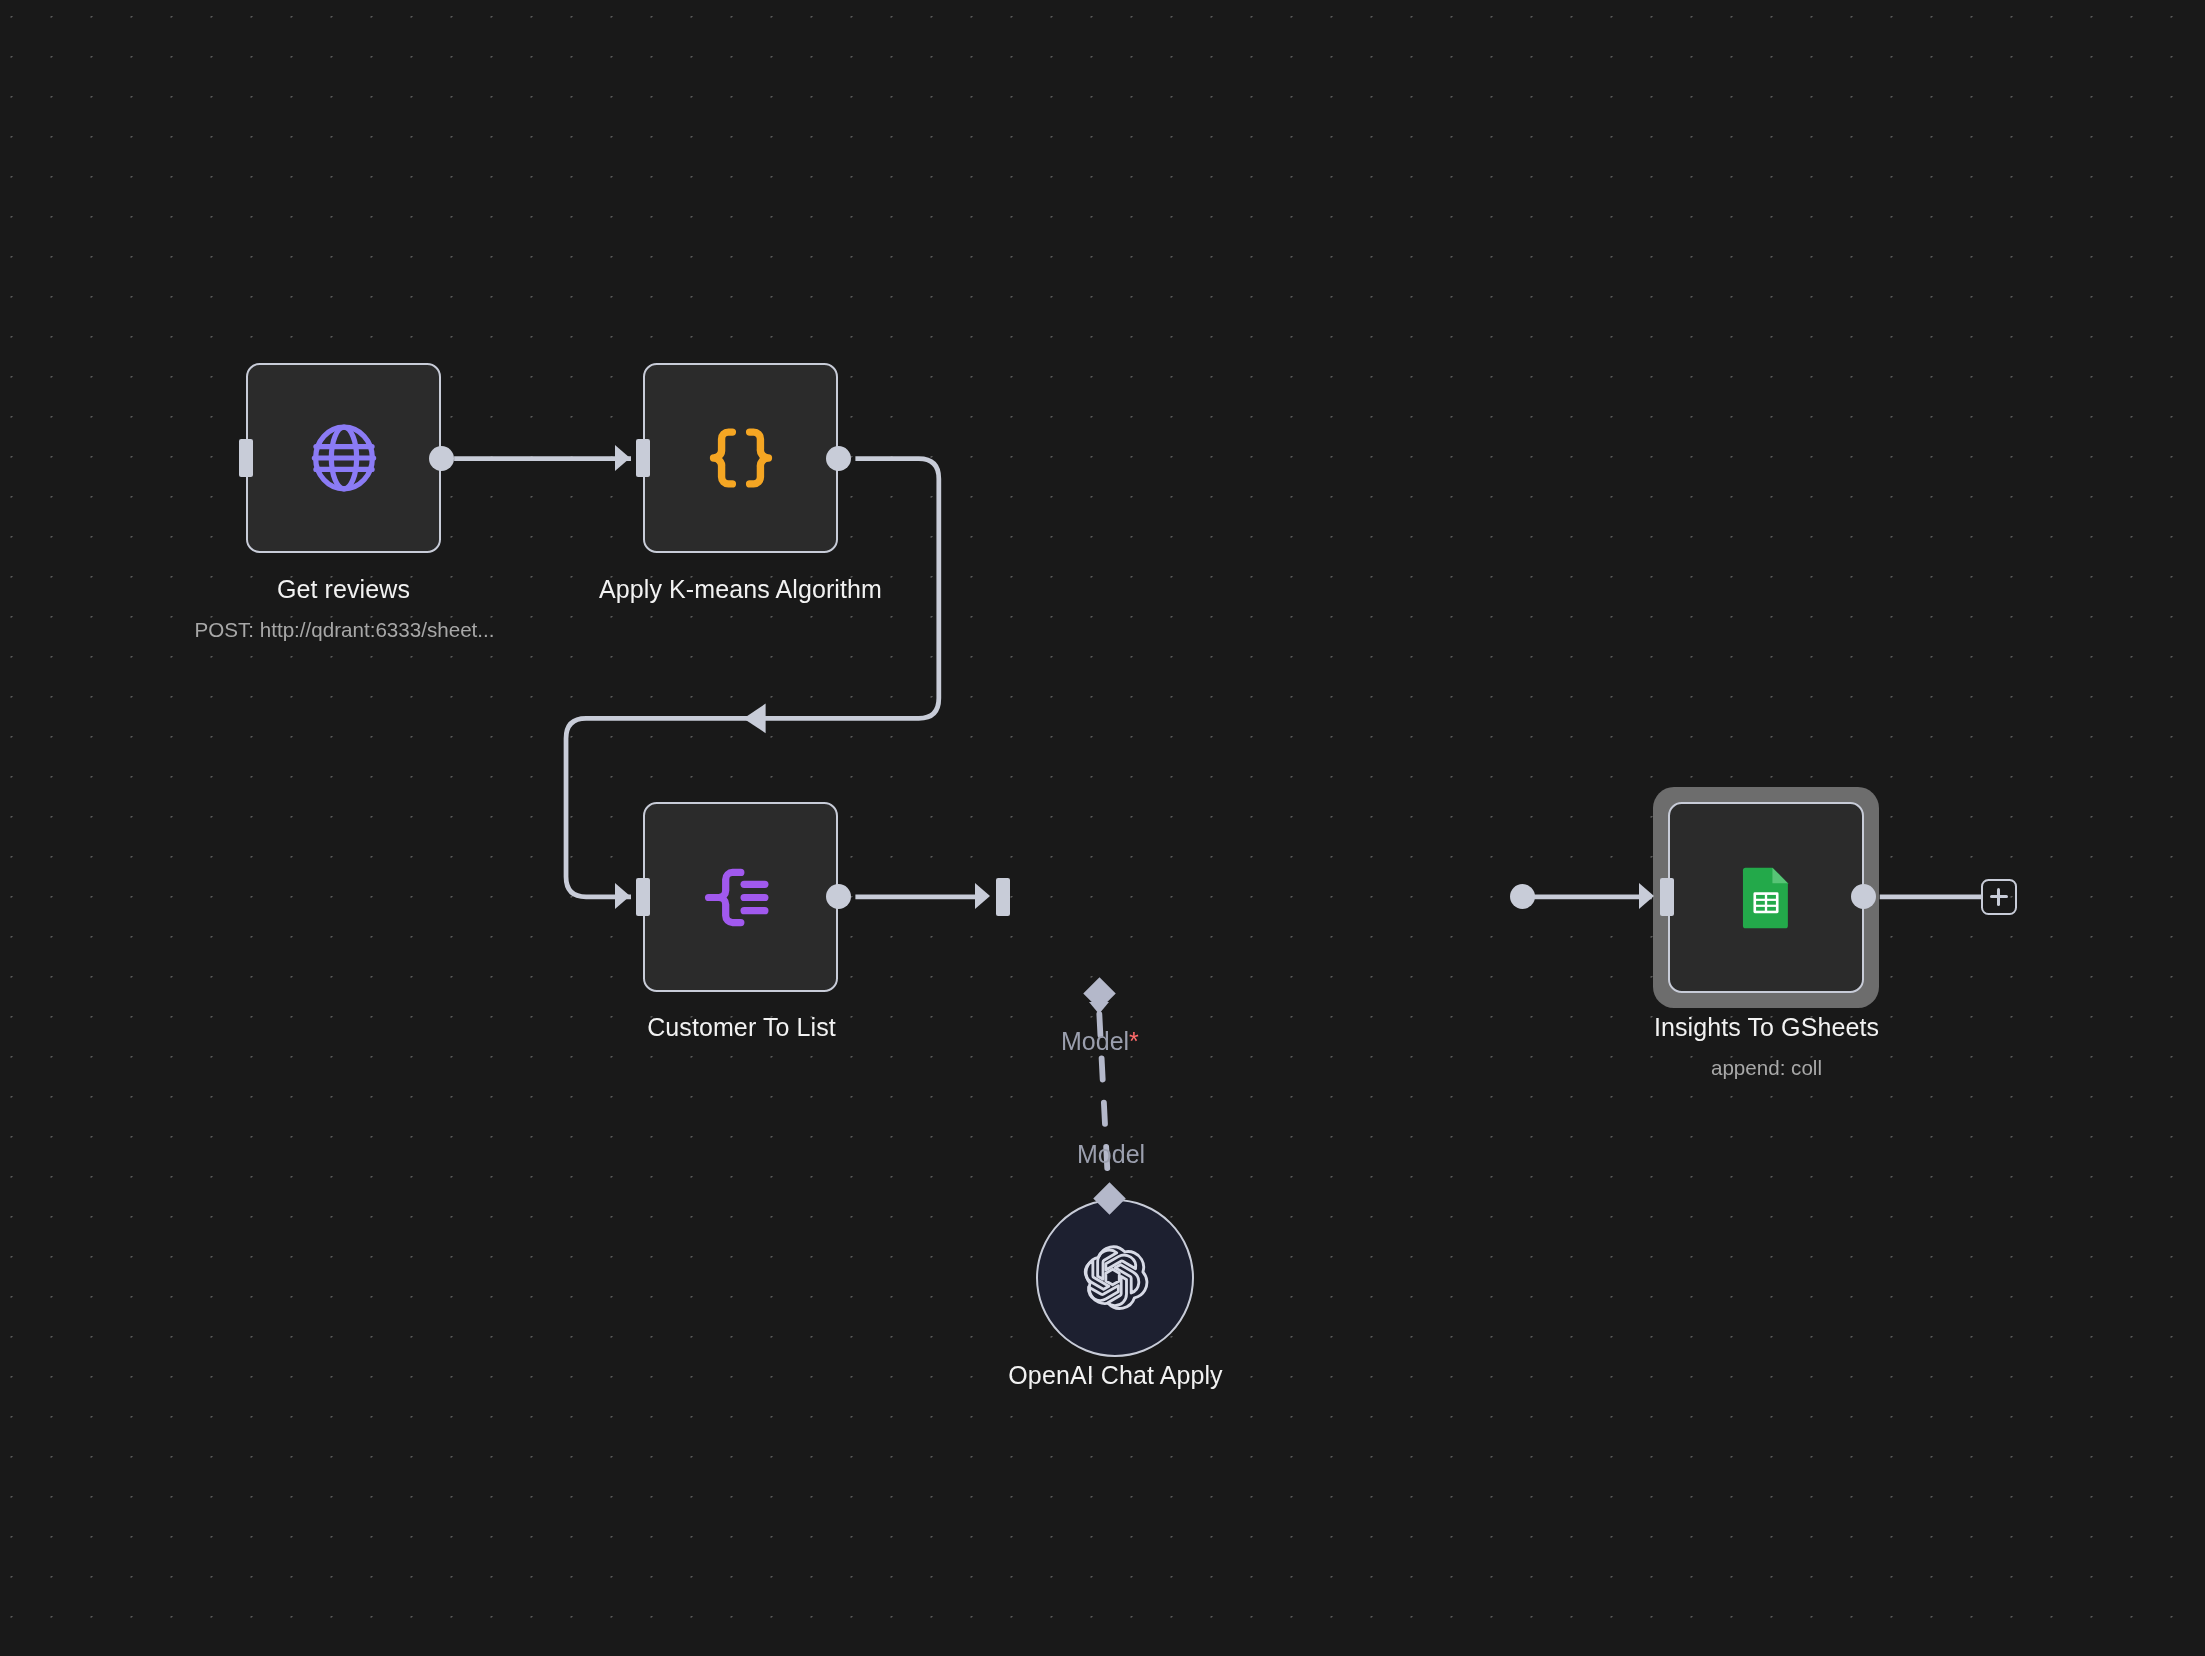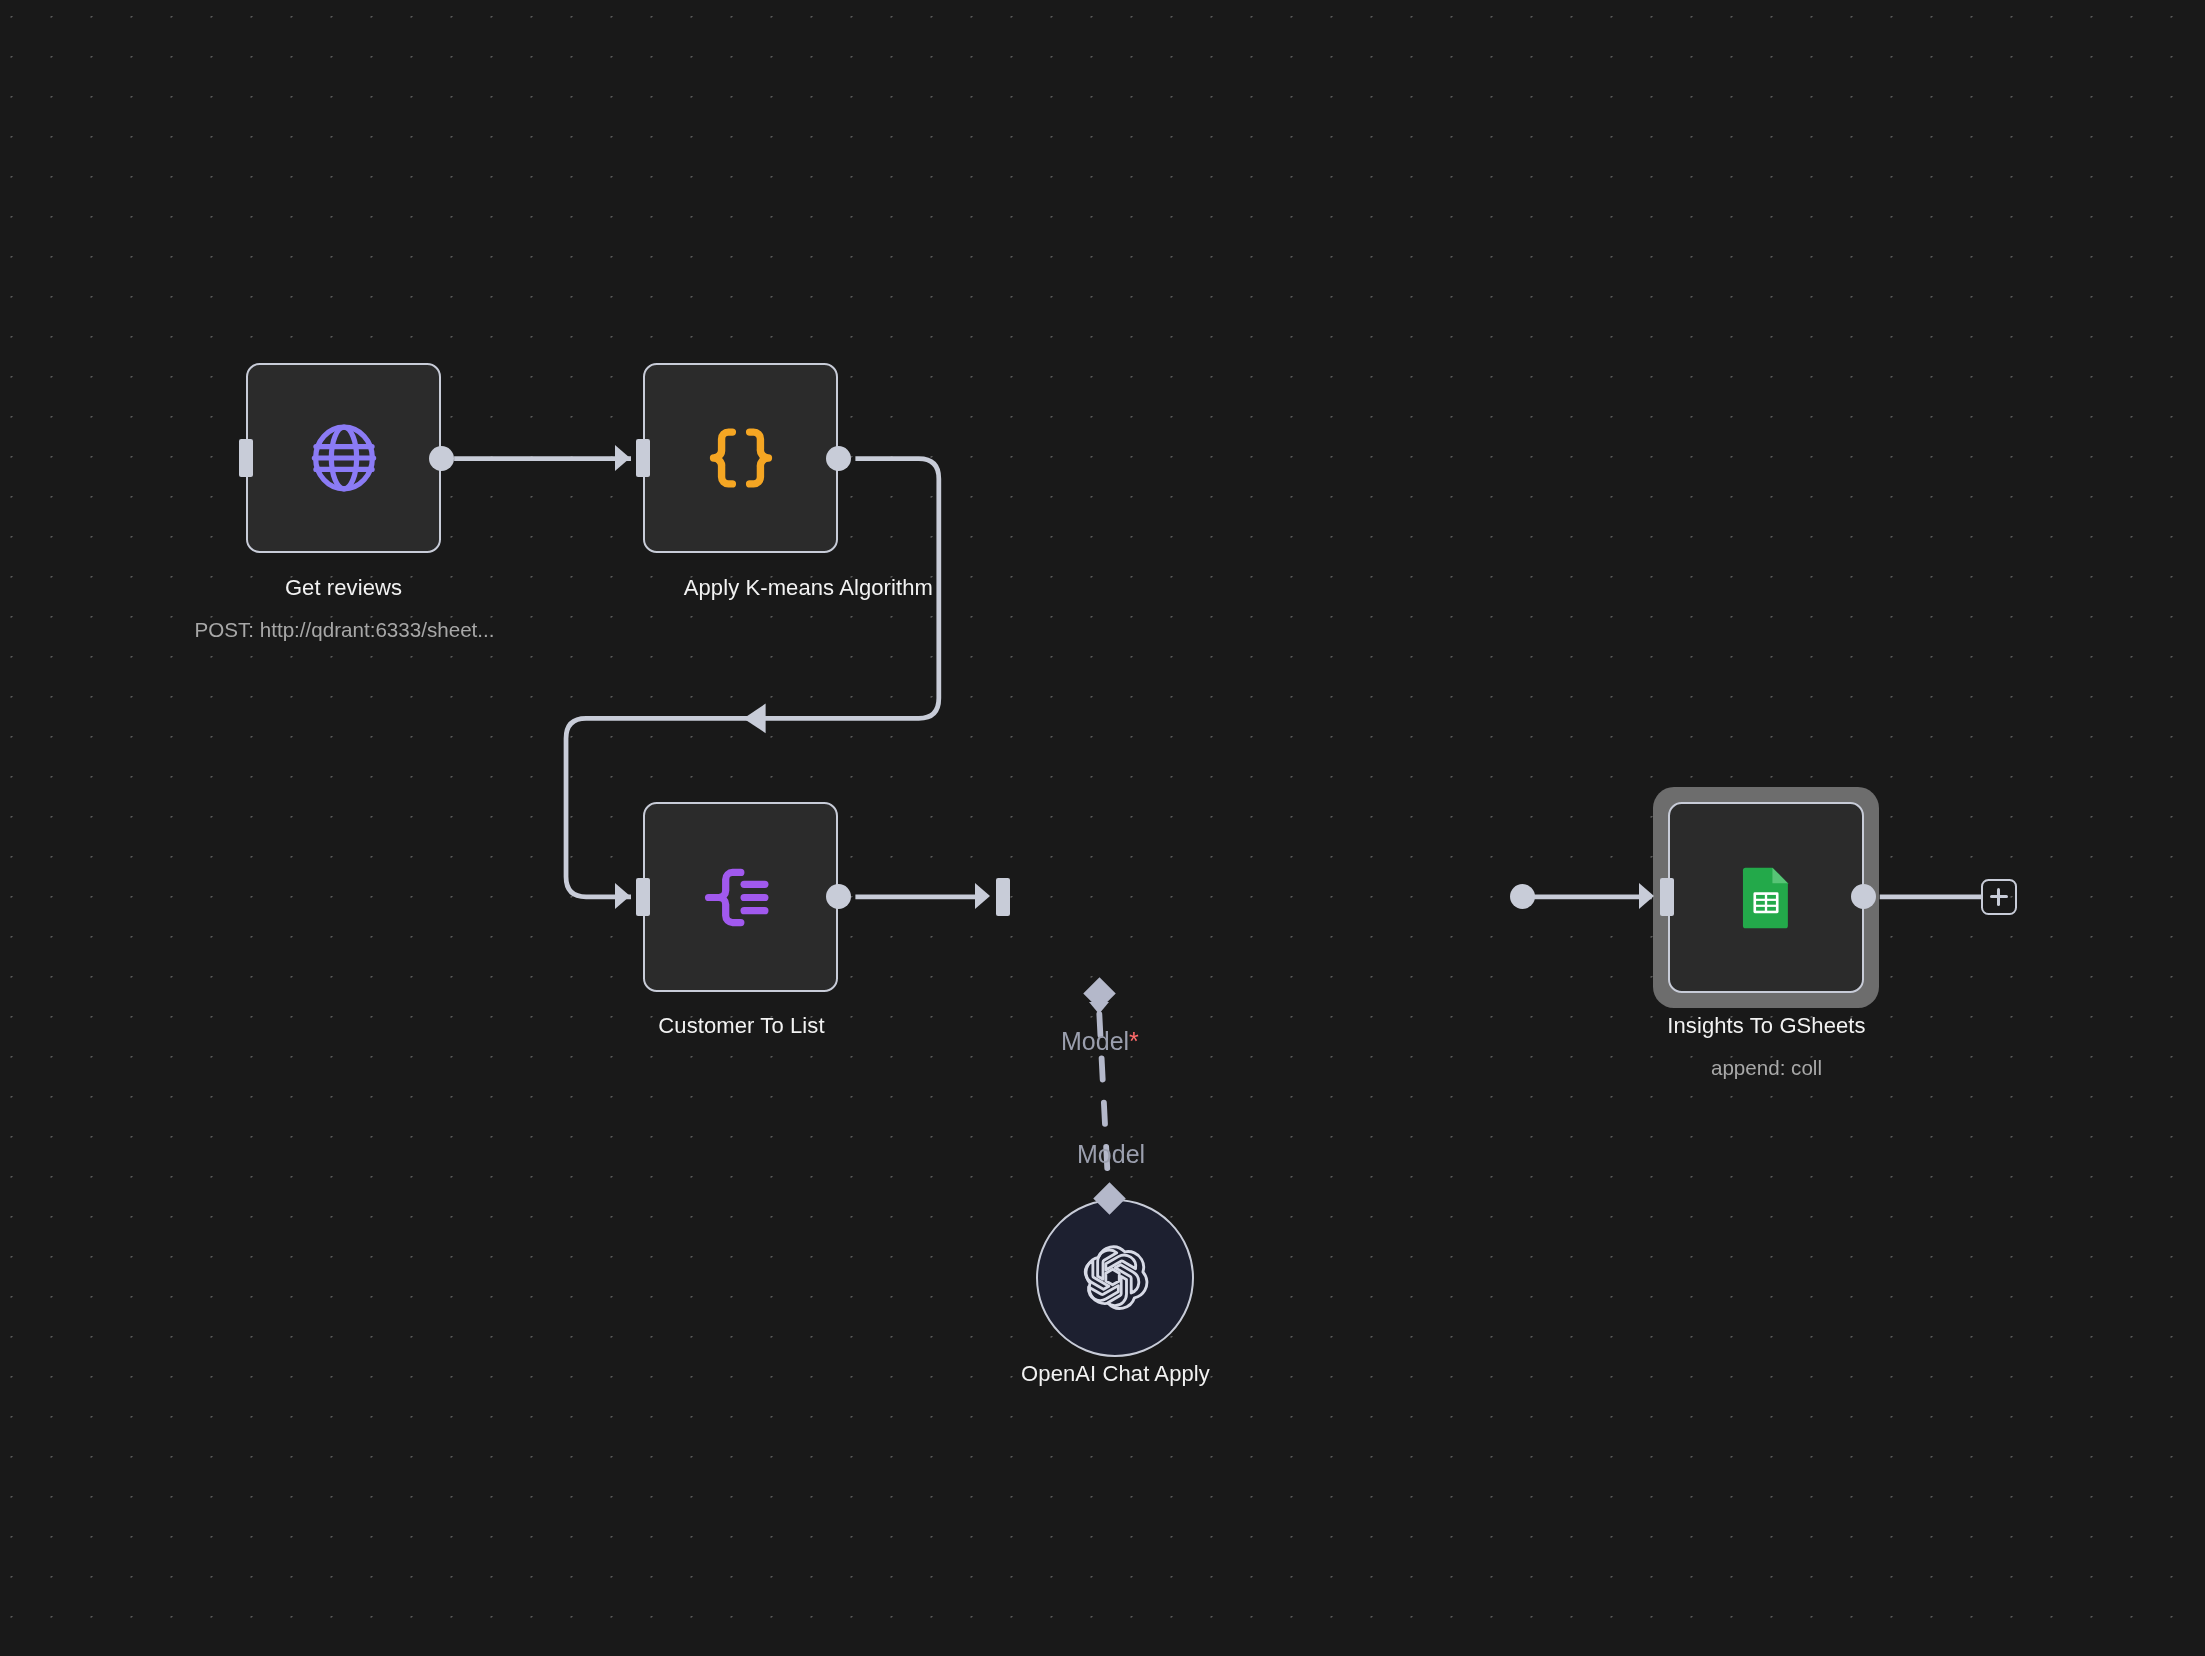--- a/index.html
+++ b/index.html
@@ -92,21 +92,21 @@
     border-left:10.6px solid transparent;
     border-right:10.6px solid transparent;
     border-top:12.7px solid #b4b8ca;
     z-index:5;
   }
 
   
   .node-title {
     position:absolute;
     color:#f2f2f2;
-    font-size:22px;
+    font-size:25px;
     letter-spacing:0.1px;
     white-space:nowrap;
     text-align:center;
     z-index:6;
   }
   .node-sub {
     position:absolute;
     color:#a8a8a8;
     font-size:20.6px;
     white-space:nowrap;
@@ -189,21 +189,21 @@
 
   <div class="node square" style="left:643px; top:363px; width:195px; height:190px;">
     <svg class="icon" width="74" height="74" viewBox="0 0 24 24" fill="none" stroke="#f5a623" stroke-width="2.4" stroke-linecap="round" stroke-linejoin="round">
       <path d="M9.2 3.6h-1.3a2.2 2.2 0 0 0-2.2 2.2v3.3a2.6 2.6 0 0 1-2.6 2.9 2.6 2.6 0 0 1 2.6 2.9v3.3a2.2 2.2 0 0 0 2.2 2.2h1.3"></path>
       <path d="M14.8 3.6h1.3a2.2 2.2 0 0 1 2.2 2.2v3.3a2.6 2.6 0 0 0 2.6 2.9 2.6 2.6 0 0 0-2.6 2.9v3.3a2.2 2.2 0 0 1-2.2 2.2h-1.3"></path>
     </svg>
   </div>
   <div class="arrow-in" style="left:615px; top:445px;"></div>
   <div class="port-in" style="left:636px; top:439px;"></div>
   <div class="port-out" style="left:826px; top:446px;"></div>
-  <div class="node-title" style="left:548px; top:575px; width:385px;text-align:right;">Apply K-means Algorithm</div>
+  <div class="node-title" style="left:548px; top:575px; width:385px;">Apply K-means Algorithm</div>
 
   <div class="node square" style="left:643px; top:802px; width:195px; height:190px;">
     <svg class="icon" width="79" height="79" viewBox="0 0 24 24" fill="none" stroke="#a159ee" stroke-width="2.2" stroke-linecap="round" stroke-linejoin="round">
       <line x1="2.3" y1="12" x2="5.4" y2="12"></line>
       <path d="M12.1 4.4H9.6a2.1 2.1 0 0 0-2.1 2.1v3.4a2.1 2.1 0 0 1-2.1 2.1 2.1 2.1 0 0 1 2.1 2.1v3.4a2.1 2.1 0 0 0 2.1 2.1h2.5"></path>
       <line x1="13.1" y1="8.0" x2="19.4" y2="8.0"></line>
       <line x1="13.1" y1="12" x2="19.4" y2="12"></line>
       <line x1="13.1" y1="16.0" x2="19.4" y2="16.0"></line>
     </svg>
   </div>

